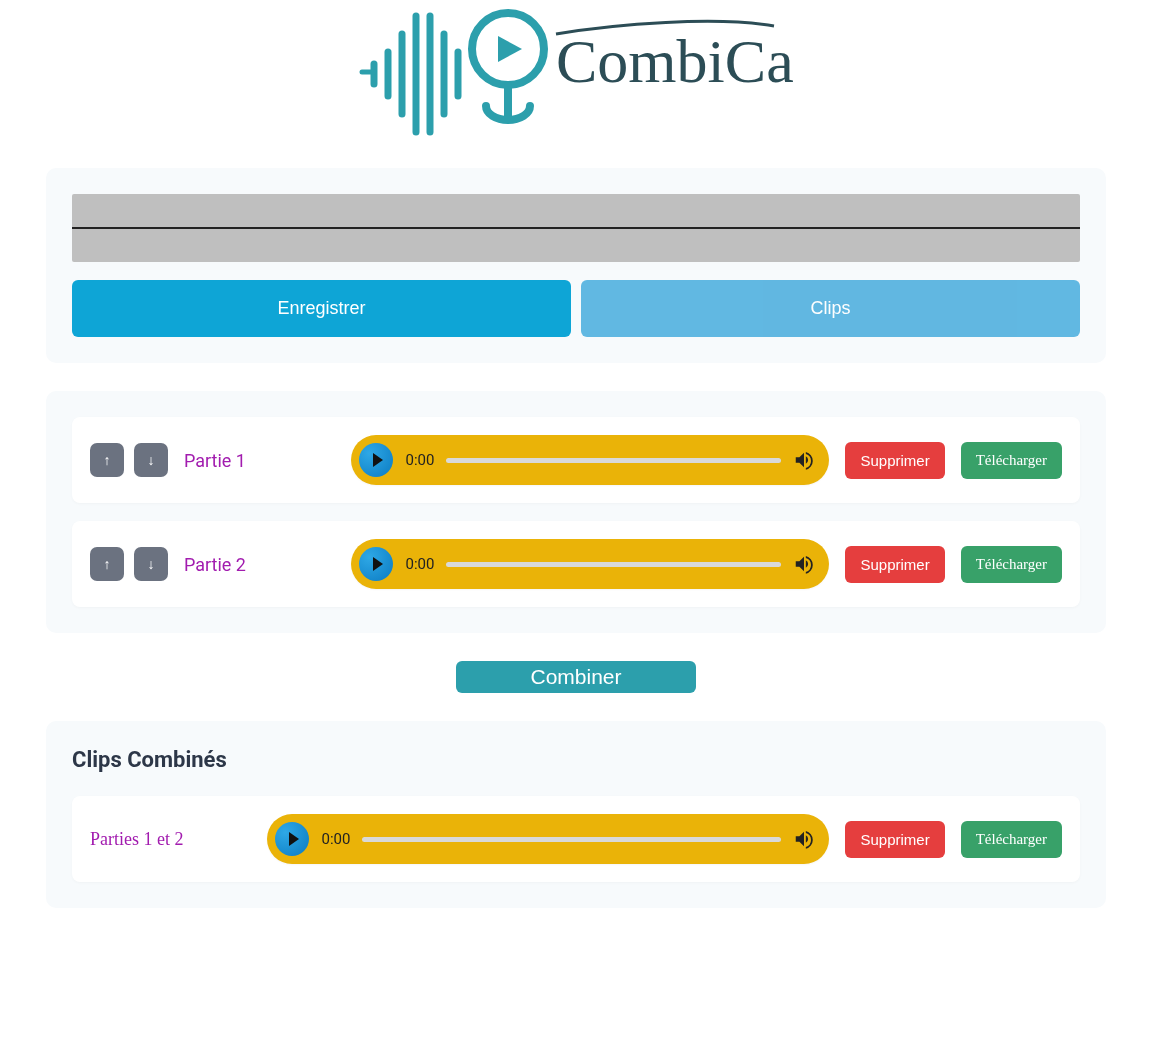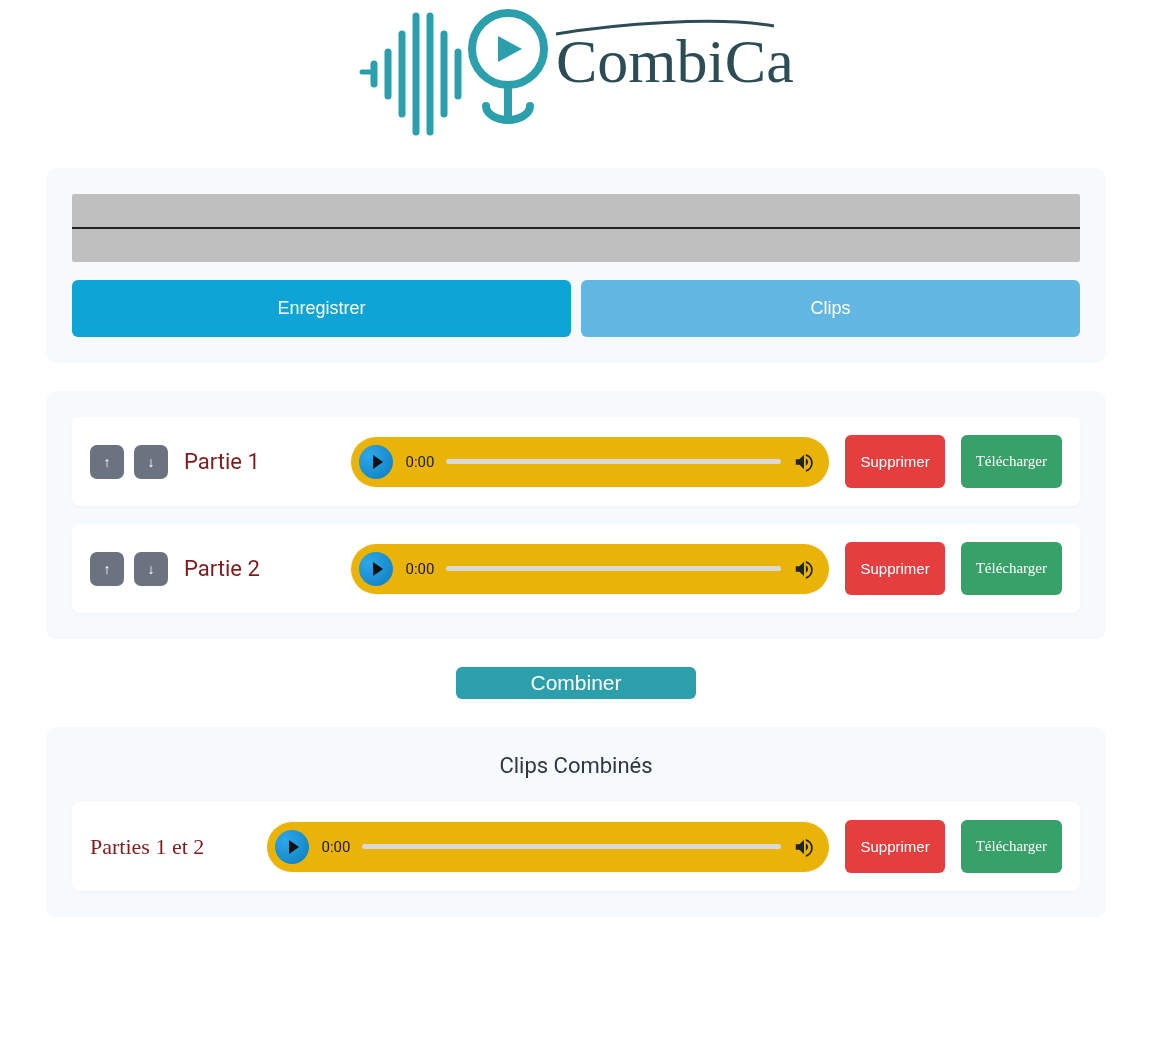--- a/index.html
+++ b/index.html
@@ -67,21 +67,21 @@
     color: #fff;
     border: none;
     border-radius: 7px;
     font-size: 14px;
     cursor: pointer;
     display: inline-flex;
     align-items: center;
     justify-content: center;
   }
   .arrow-group { display: flex; gap: 10px; }
-  .clip-label { font-size: 22px; color: #7f1d1d; }
+  .clip-label { font-size: 18px; color: #a21caf; }
   .spacer-flex { flex: 1; }
   .audio-player {
     background: #eab308;
     border-radius: 40px;
     padding: 8px 14px 8px 8px;
     display: flex;
     align-items: center;
     gap: 12px;
     width: 478px;
     box-shadow: 0 1px 2px rgba(0,0,0,0.04);
@@ -110,40 +110,40 @@
     background: #d9d9d9;
     border-radius: 4px;
   }
   .vol-icon {
     width: 22px; height: 22px;
   }
   .btn-red, .btn-green {
     border: none;
     color: #fff;
     border-radius: 6px;
-    padding: 18px 15px;
+    padding: 10px 15px;
     font-size: 15px;
     cursor: pointer;
   }
   .btn-red { background: #e53e3e; }
   .btn-green { background: #38a169; font-family: Liberation Serif, serif; }
   .combine-wrap { text-align: center; margin: 0 0 28px; }
   .btn-combine {
     background: #2c9fac;
     color: #fff;
     border: none;
     border-radius: 6px;
     padding: 4px 74px;
     font-size: 21px;
     cursor: pointer;
   }
   .section-title {
-    text-align: center;
+    text-align: left;
     font-size: 22px;
-    font-weight: 400;
+    font-weight: 700;
     color: #2d3748;
     margin-bottom: 24px;
   }
   .combined-row .clip-label { min-width: 120px; font-family: Liberation Serif, serif; }
 </style>
 </head>
 <body>
 
 <div class="logo-wrap">
   <svg width="440" height="140" viewBox="0 0 440 140">

